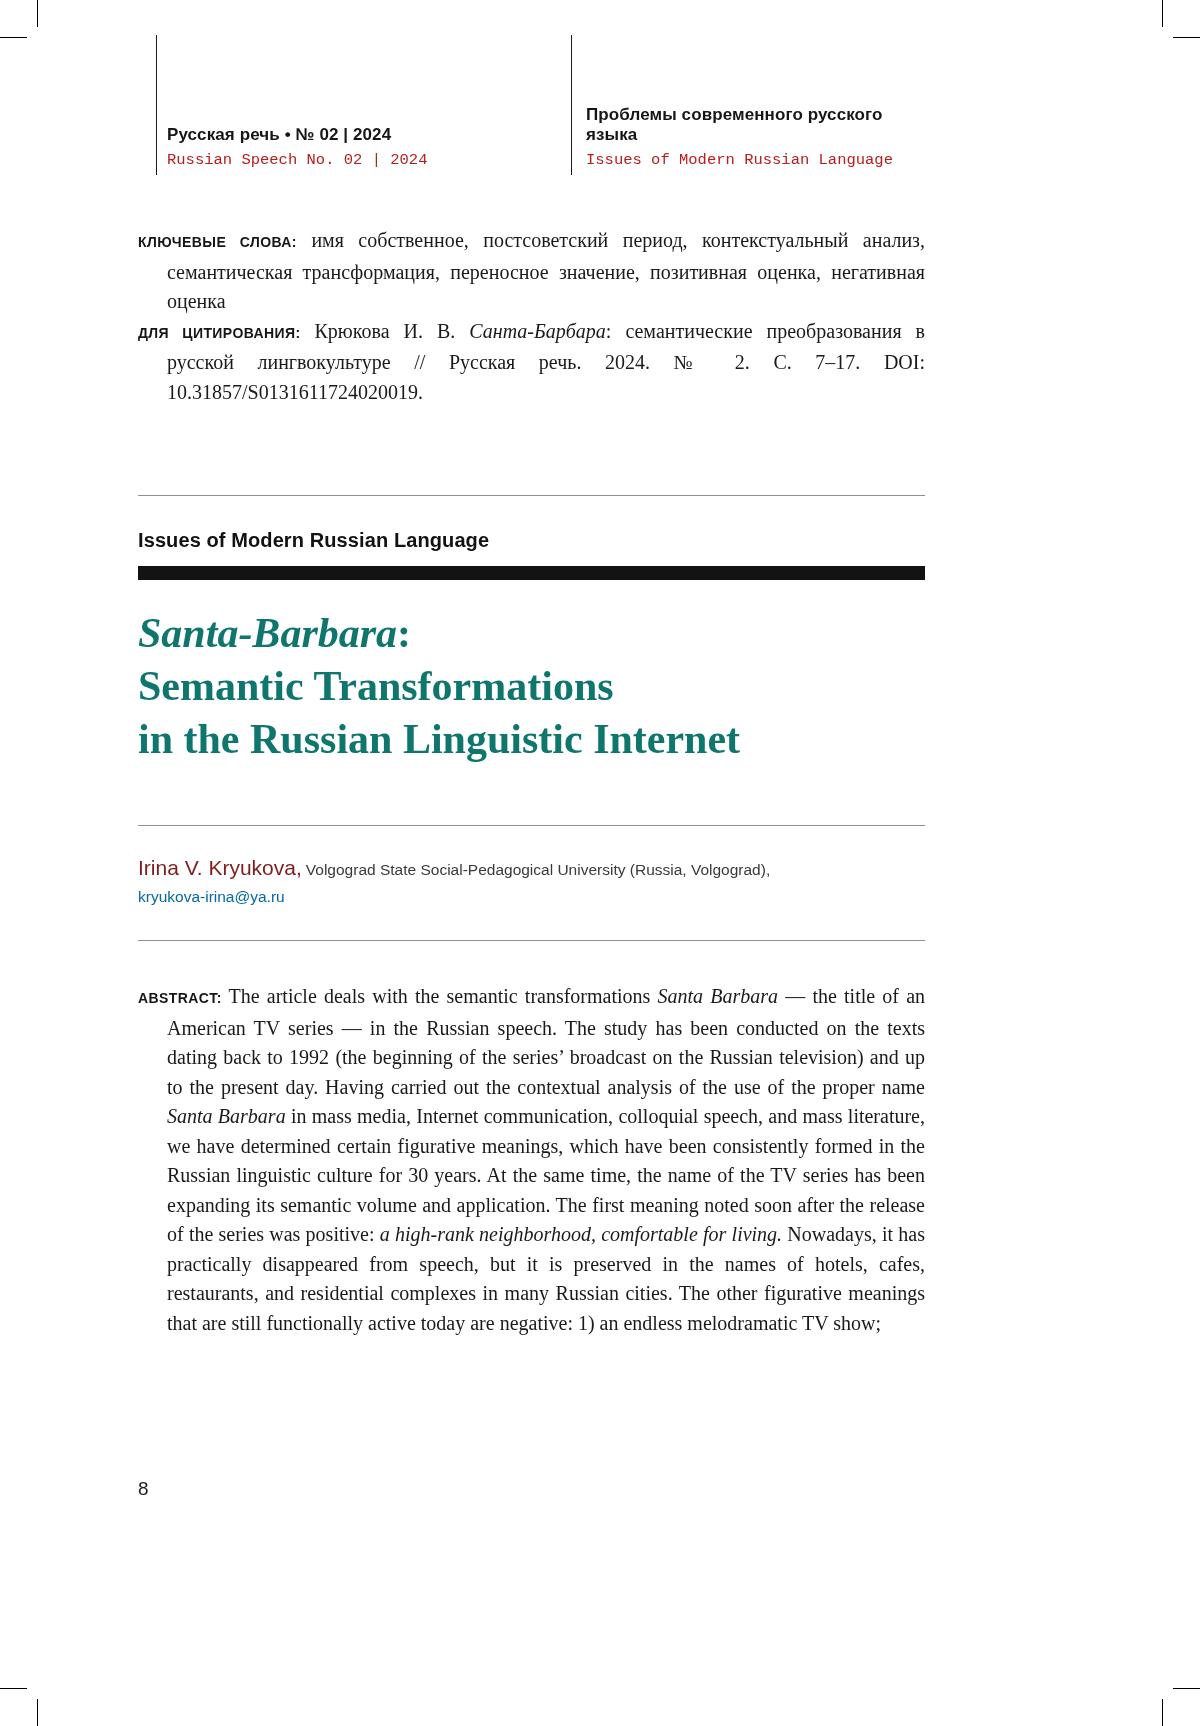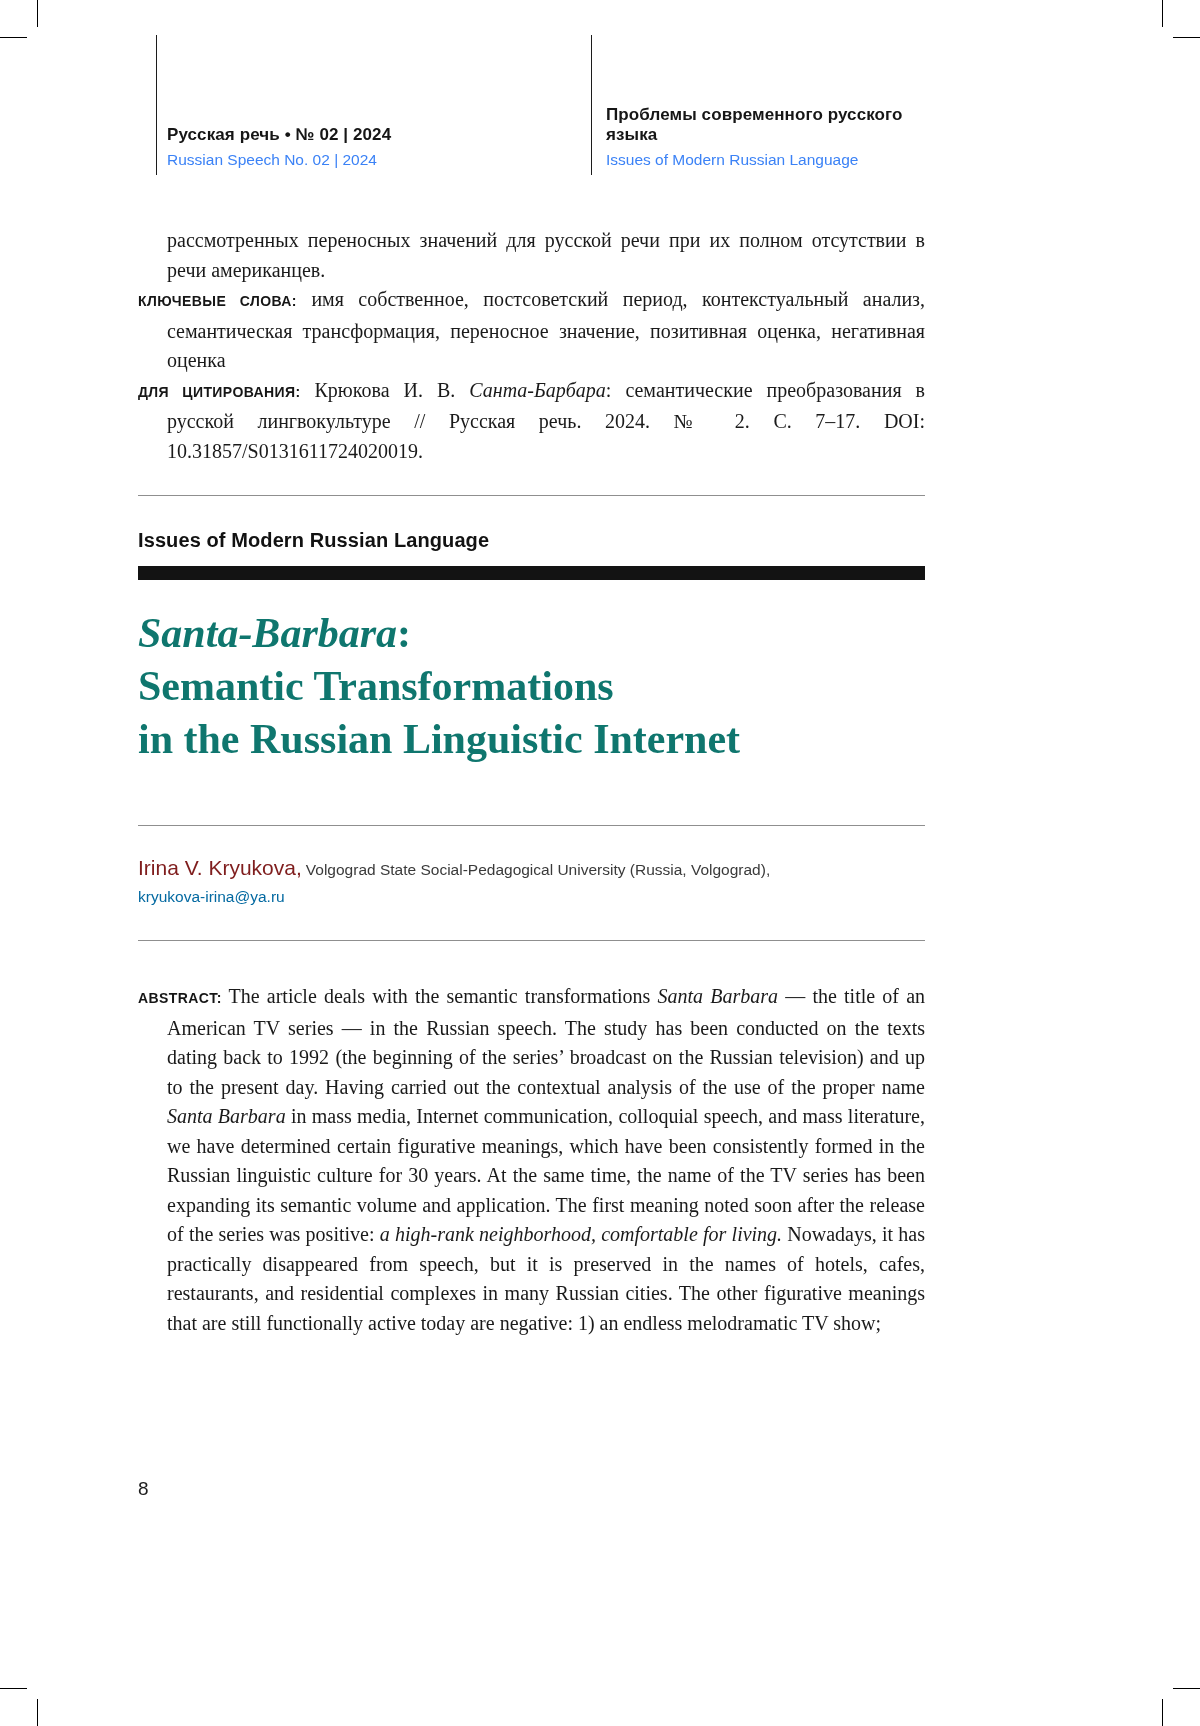--- a/index.html
+++ b/index.html
@@ -31,29 +31,29 @@
     position:absolute; top:35px; left:138px; width:787px; height:140px;
     display:flex;
     padding-left:18px;
   }
   .header-col {
     border-left:1px solid #1c1c1c;
     display:flex; flex-direction:column; justify-content:flex-end;
     padding:0 0 6px 10px;
   }
   .header-col.left  { width:415px; }
-  .header-col.right { flex:1; padding-left:14px;margin-left:20px; }
+  .header-col.right { flex:1; padding-left:14px; }
   .header-title {
     font-family:"Liberation Sans","DejaVu Sans",sans-serif;
     font-weight:700; font-size:17px; color:#161616; margin-bottom:6px;
     letter-spacing:0.1px;
   }
   .header-subtitle {
-    font-family:Liberation Sans, sans-serif;
-    font-size:15.5px; color:#3b82f6;
+    font-family:Liberation Mono, monospace;
+    font-size:15.5px; color:#b91c1c;
   }
 
   
   .abs { position:absolute; left:138px; width:787px; }
 
   
   #front { top:226px; }
   .front-par {
     padding-left:29px;
     font-size:20px; line-height:29.5px;
@@ -131,21 +131,20 @@
       <div class="header-title">Русская речь • № 02 | 2024</div>
       <div class="header-subtitle">Russian Speech No. 02 | 2024</div>
     </div>
     <div class="header-col right">
       <div class="header-title">Проблемы современного русского языка</div>
       <div class="header-subtitle">Issues of Modern Russian Language</div>
     </div>
   </header>
 
   <div id="front" class="abs">
-    <p class="front-par">рассмотренных переносных значений для русской речи при их полном отсутствии в речи американцев.</p>
     <p class="front-par hang"><span class="fm-label">КЛЮЧЕВЫЕ СЛОВА:</span>
       <span>имя собственное, постсоветский период, контекстуальный анализ, семантическая трансформация, переносное значение, позитивная оценка, негативная оценка</span></p>
     <p class="front-par hang"><span class="fm-label">ДЛЯ ЦИТИРОВАНИЯ:</span>
       <span>Крюкова И. В. </span><span class="italic">Санта-Барбара</span><span>: семантические преобразования в русской лингвокультуре // Русская речь. 2024. № 2. С. 7–17. DOI: 10.31857/S0131611724020019.</span></p>
   </div>
 
   <div id="rule1" class="rule"></div>
 
   <div id="section-heading" class="abs">
     <div class="section-heading">Issues of Modern Russian Language</div>

